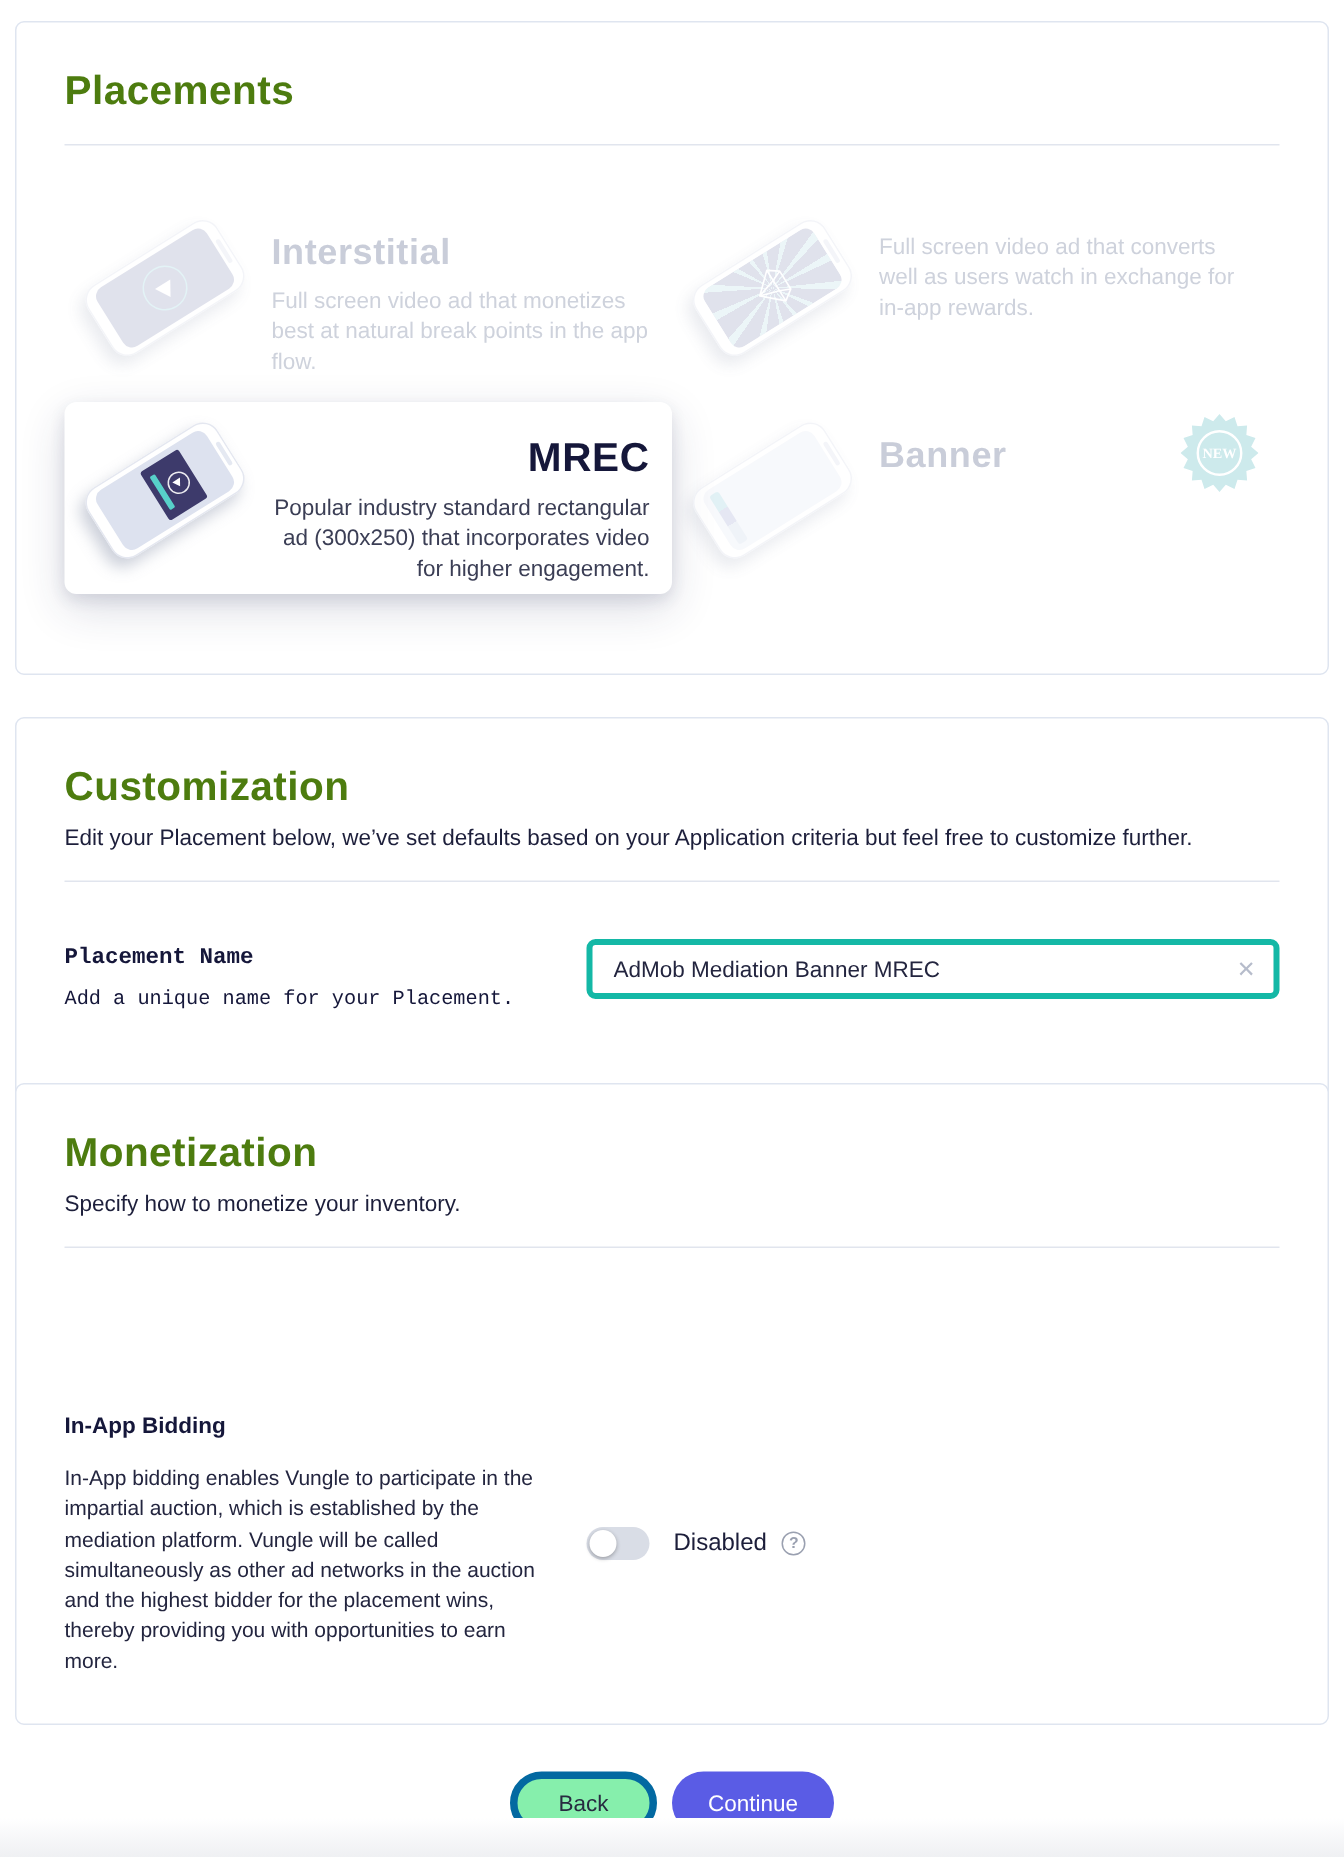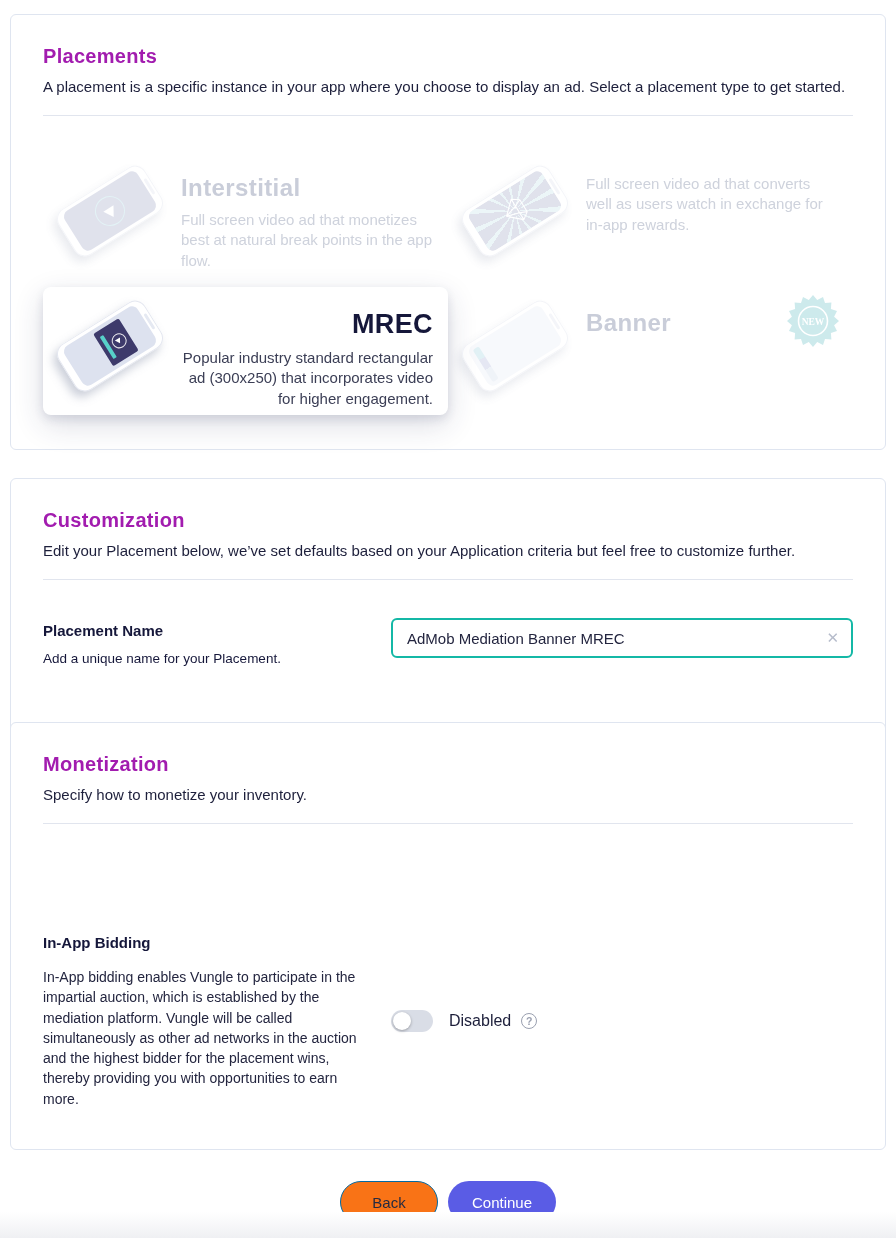--- a/index.html
+++ b/index.html
@@ -16,22 +16,22 @@
     background:#fff;
     border:1px solid #dfe5f0;
     border-radius:6px;
     padding:0 32px;
   }
   #card-placements   { top:14px;  height:436px; }
   #card-customization{ top:478px; height:270px; }
   #card-monetization { top:722px; height:428px; }
 
   .section-title {
-    margin:30px 0 10px; font-size:20px; font-weight:bold;
-    color:#a21caf; letter-spacing:.3px;
+    margin:30px 0 10px; font-size:27px; font-weight:bold;
+    color:#4d7c0f; letter-spacing:.3px;
   }
   .section-desc { margin:0; font-size:15px; color:#1d1f3b; }
   .divider { border:none; border-top:1px solid #e1e5ee; margin:20px 0 0; }
 
   
   .placement-grid {
     margin-top:36px; display:grid;
     grid-template-columns:1fr 1fr; grid-auto-rows:128px; row-gap:7px;
   }
   .placement-option {
@@ -98,25 +98,25 @@
   .mrec-ad .play-tri { border-left-width:5px; border-top-width:3px; border-bottom-width:3px; margin-left:1px; }
   .mrec-bar { width:26px; height:4px; border-radius:1px; background:#57d0c9; }
   .banner-strip {
     position:absolute; bottom:5px; left:4px; right:4px; height:7px; border-radius:2px;
     background:linear-gradient(90deg,#badfe8 0 32%,#c2c8e4 32% 62%,#dbe4f0 62% 100%);
   }
   .new-badge { position:absolute; top:8px; right:14px; width:52px; height:52px; }
 
   
   .field-row { display:flex; margin-top:38px; }
-  .field-label-block { width:348px; flex:none; padding-top:4px; }
+  .field-label-block { width:348px; flex:none; padding-top:4px;font-family:Liberation Mono, monospace; }
   .field-label { font-size:15px; font-weight:bold; color:#15173a; margin:0 0 12px; }
   .field-hint { font-size:13.5px; color:#15173a; margin:0; }
   .text-input-wrap {
-    flex:1; height:40px; border:2px solid #14b8a6; border-radius:6px;
+    flex:1; height:40px; border:4px solid #14b8a6; border-radius:6px;
     display:flex; align-items:center; padding:0 12px; background:#fff;
   }
   .text-input-wrap input {
     border:none; outline:none; flex:1; font-size:15px; color:#23253f;
     font-family:"Liberation Sans", sans-serif; background:transparent;
   }
   .clear-x { color:#b6bccb; font-size:15px; cursor:pointer; padding-left:8px; }
 
   
   .bidding-row { display:flex; margin-top:106px; }
@@ -142,33 +142,32 @@
     margin-left:10px; cursor:pointer;
   }
 
   
   .footer-actions {
     position:absolute; left:0; top:1181px; width:896px;
     display:flex; justify-content:center; gap:10px;
   }
   .btn { height:42px; min-width:98px; border-radius:21px; font-size:15px;
          font-family:"Liberation Sans", sans-serif; cursor:pointer; padding:0 24px; }
-  .btn-back { background:#f97316; border:1px solid #0369a1; color:#272b40; }
+  .btn-back { background:#86efac; border:5px solid #0369a1; color:#272b40; }
   .btn-continue { background:#5a5ce5; border:none; color:#fff; }
   .bottom-fade {
     position:absolute; left:0; bottom:0; width:896px; height:26px;
     background:linear-gradient(#ffffff, #eff0f3);
   }
 </style>
 </head>
 <body>
 
 <section class="card" id="card-placements">
   <h1 class="section-title">Placements</h1>
-  <p class="section-desc">A placement is a specific instance in your app where you choose to display an ad. Select a placement type to get started.</p>
   <hr class="divider">
 
   <div class="placement-grid">
 
     <div class="placement-option">
       <div class="phone-wrap">
         <div class="phone">
             <div class="notch"></div>
           <div class="screen screen-interstitial">
             <div class="play-ring">

